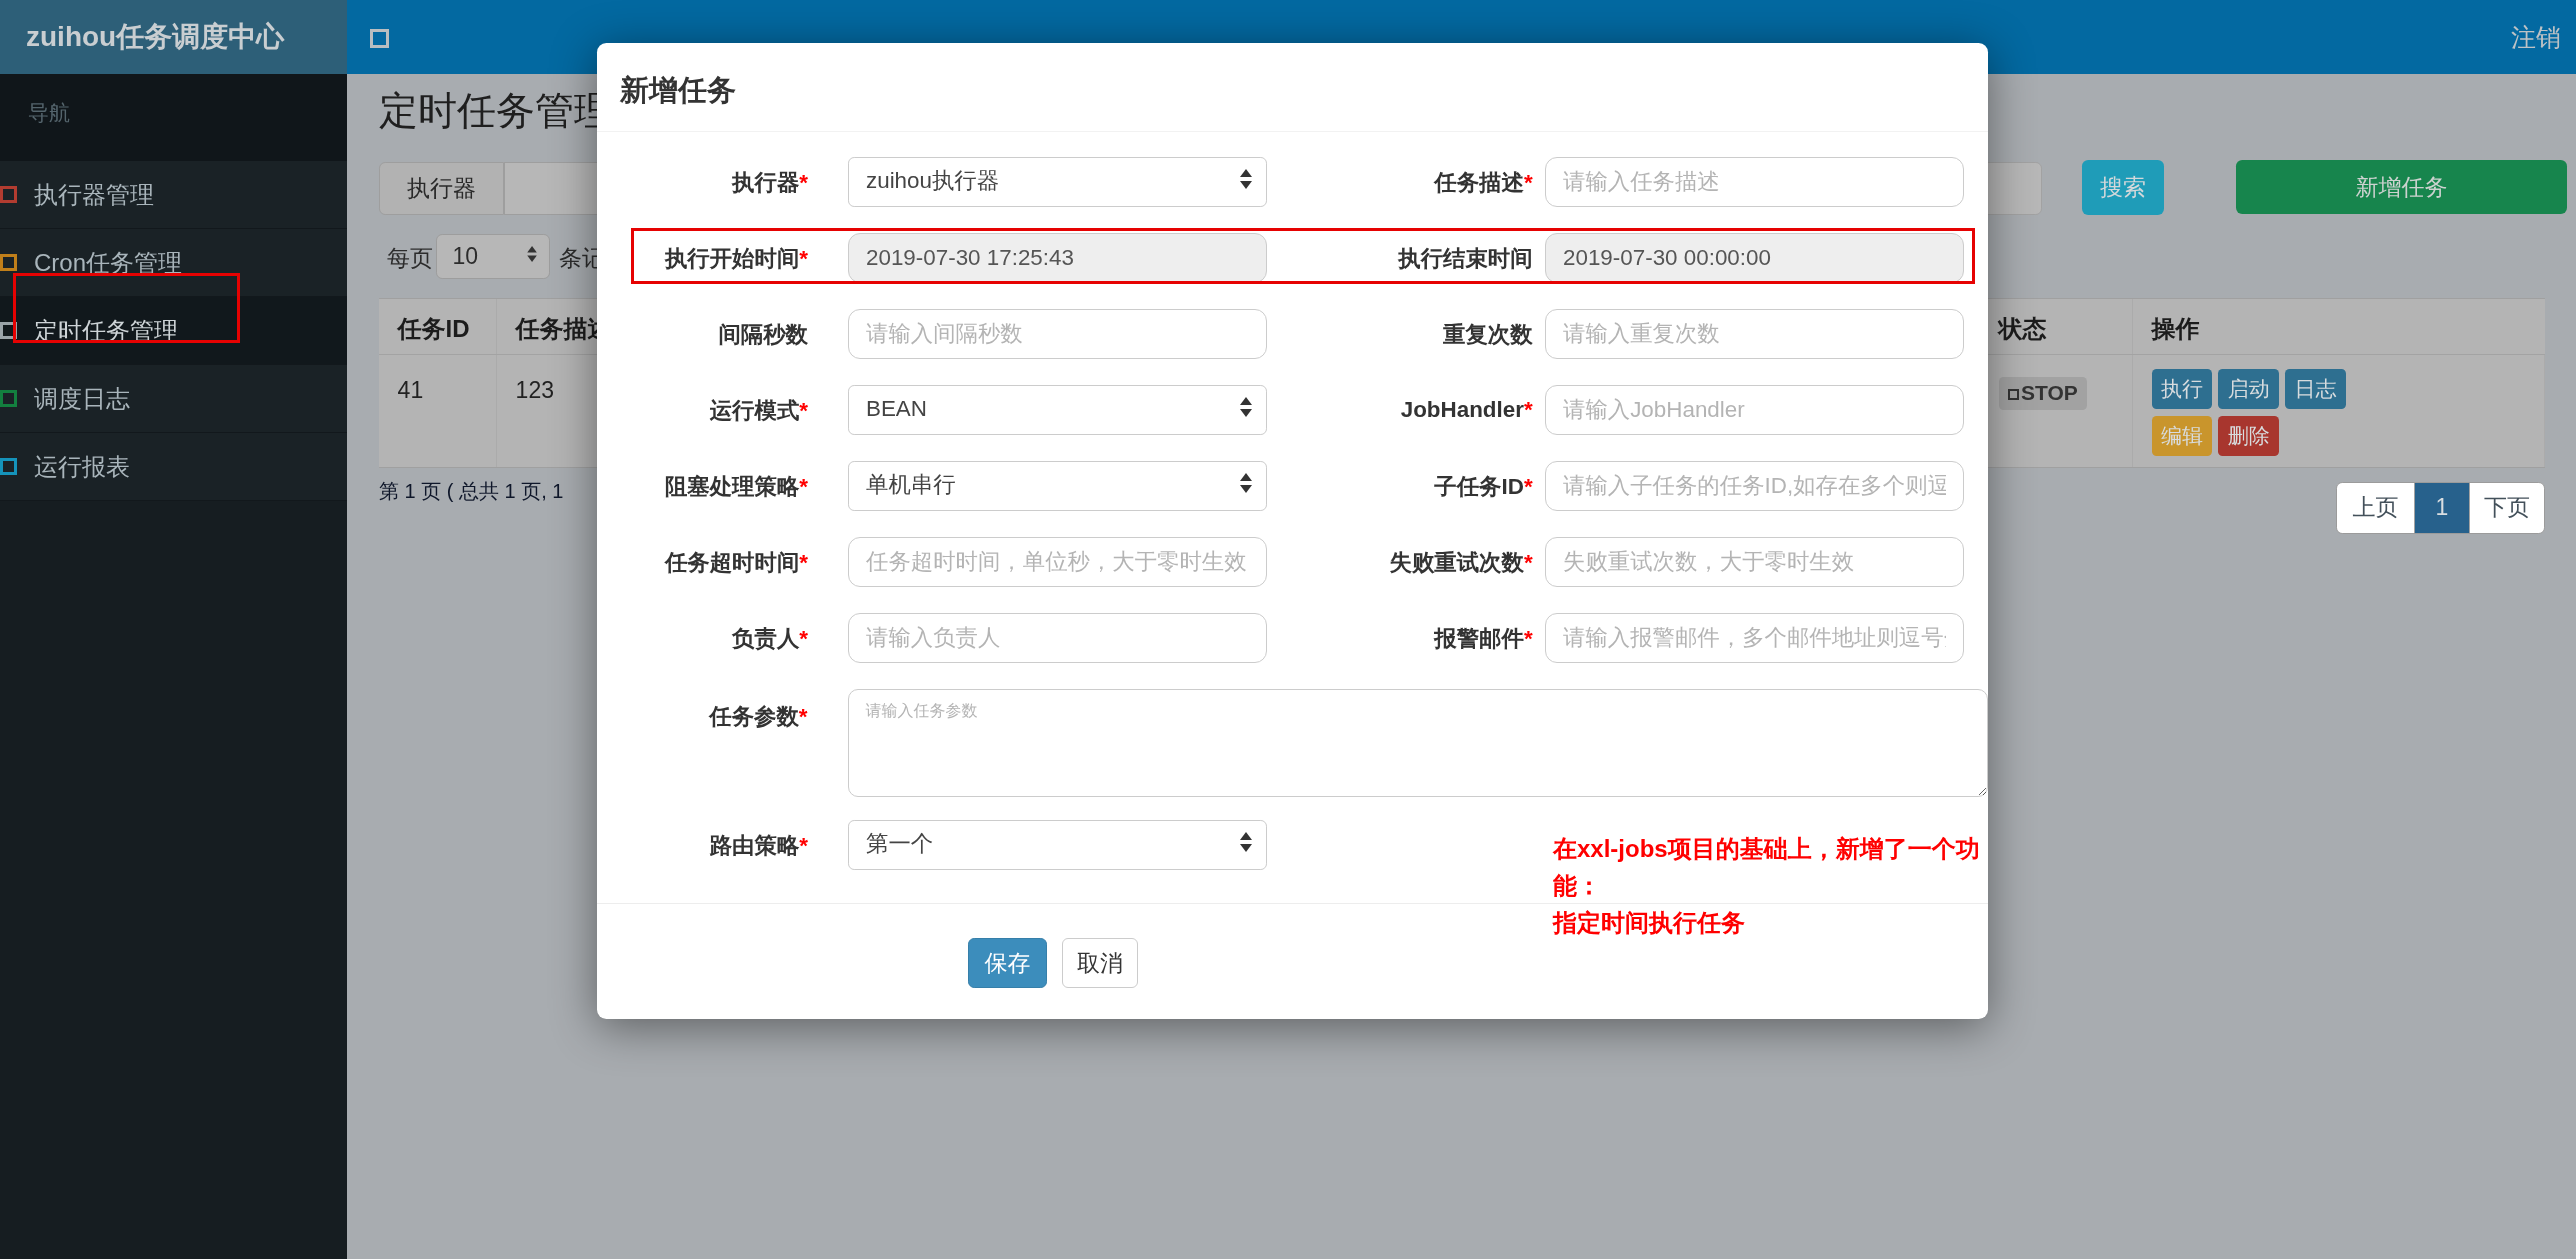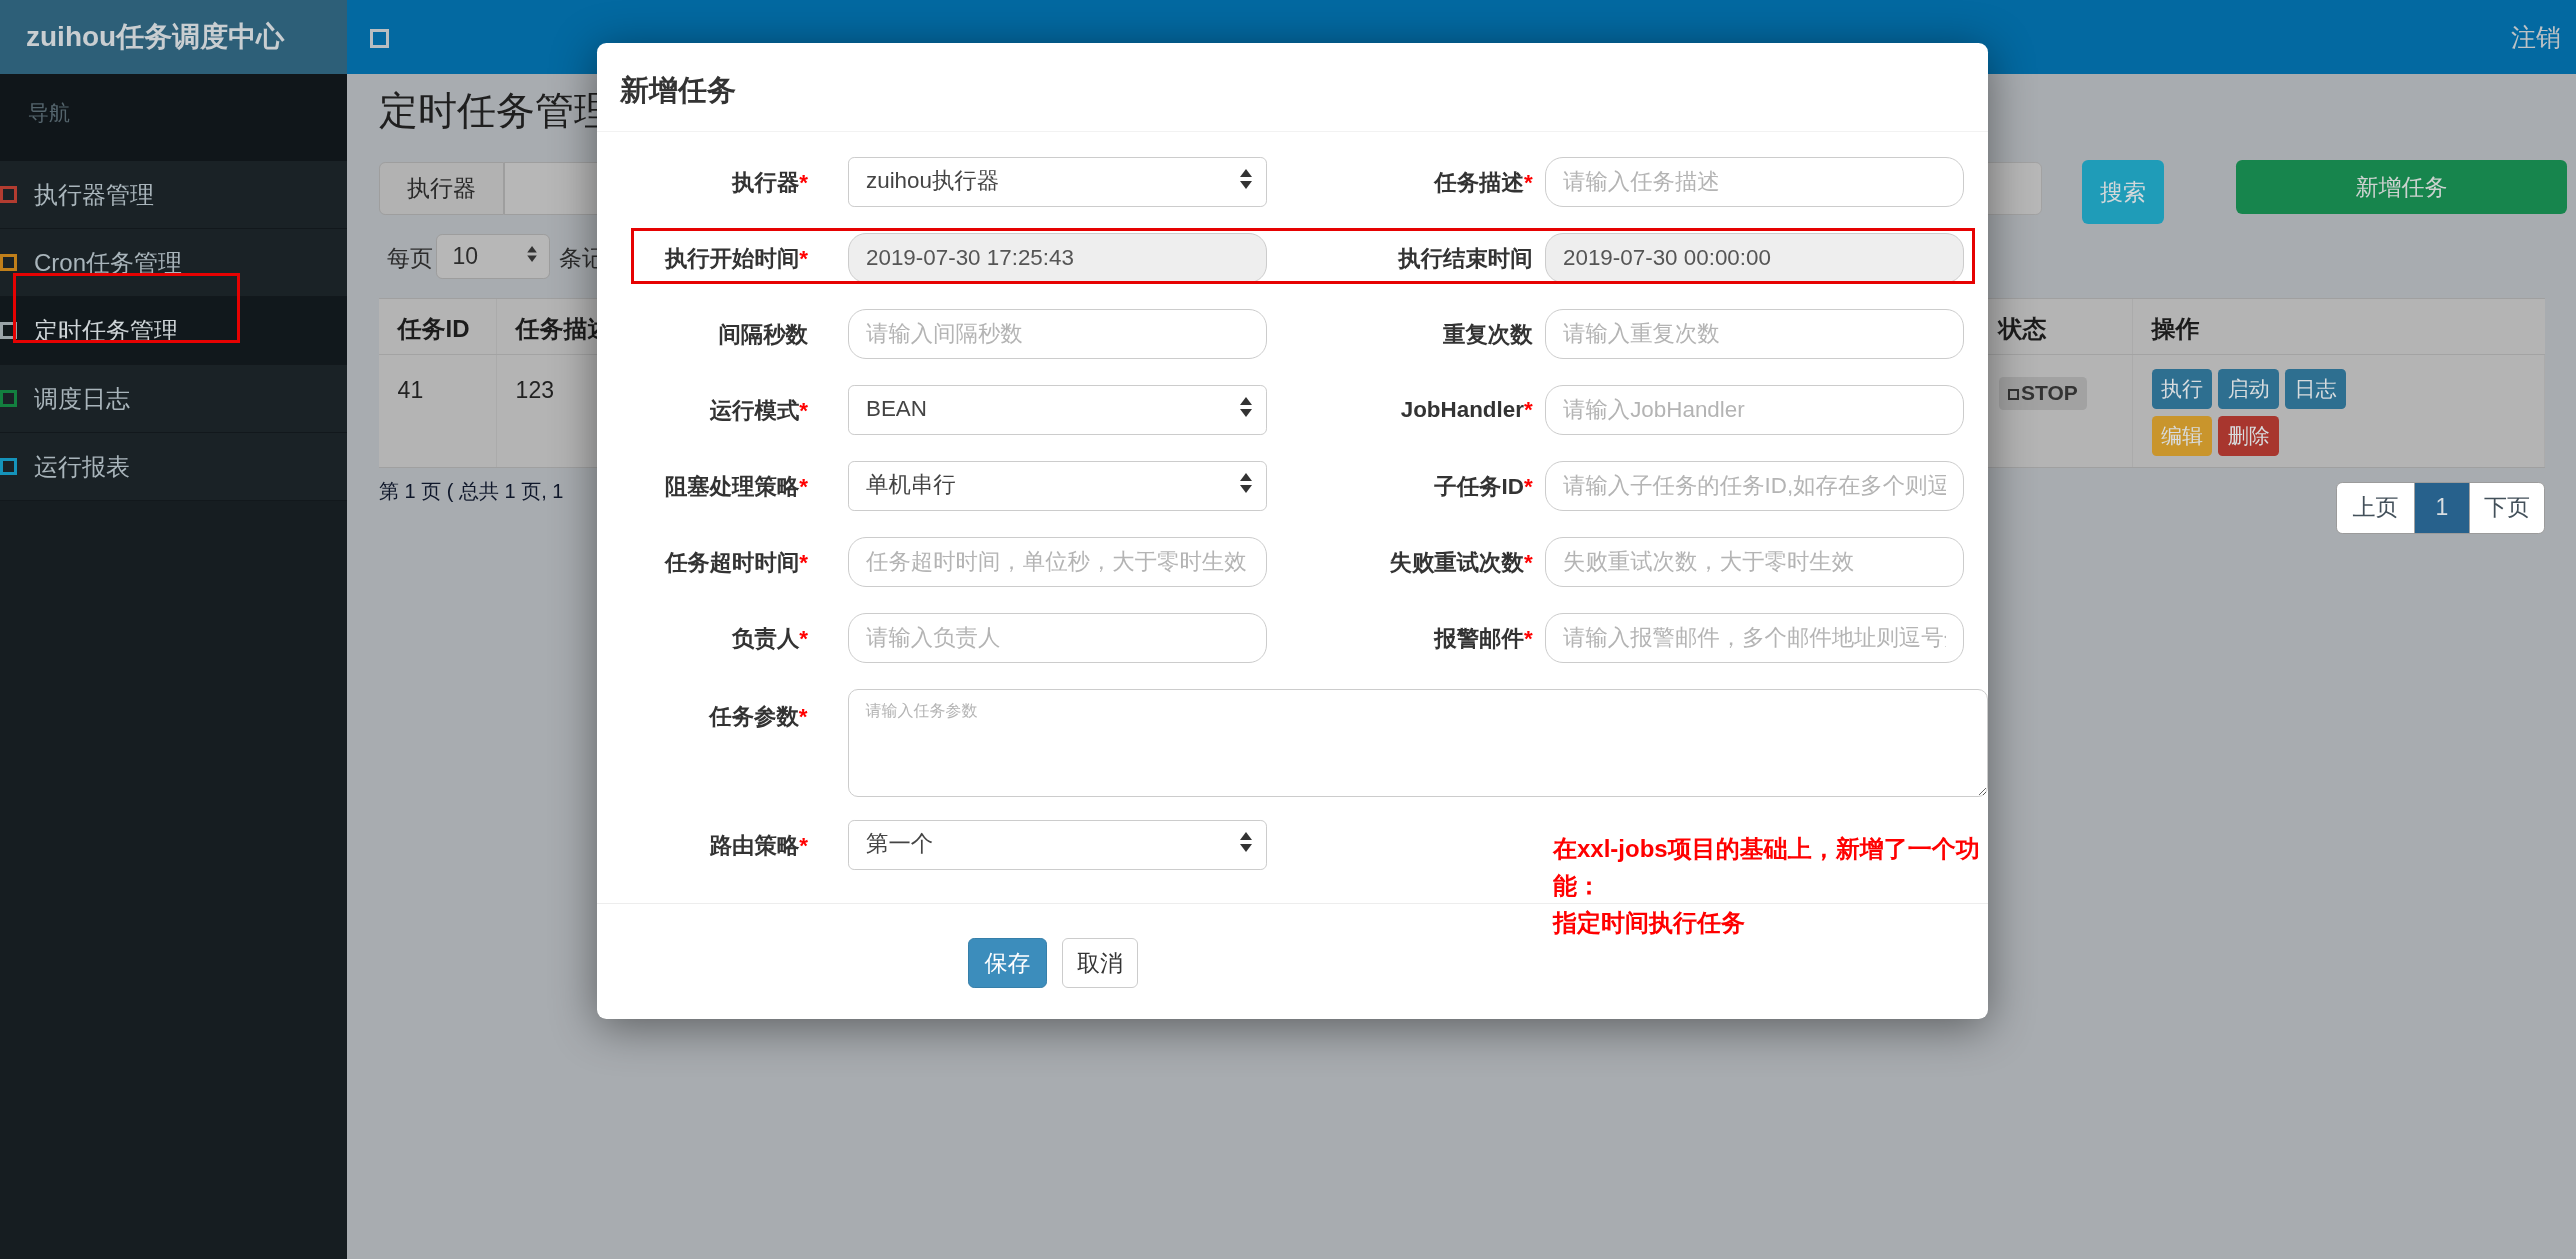--- a/index.html
+++ b/index.html
@@ -31,21 +31,21 @@
 
   
   .page-title { position:absolute; left:379px; top:84px; font-size:39px; font-weight:500; color:#1f1f1f; }
   .tb-addon { position:absolute; left:379px; top:162px; width:125px; height:53px; background:#b2b2b2;
               border:1.5px solid #9e9e9e; border-radius:6.2px 0 0 6.2px; color:#2a2a2a; font-size:23px;
               text-align:center; line-height:50px; }
   .tb-select { position:absolute; left:504px; top:162px; width:603px; height:53px; background:#b7b7b7;
                border:1.5px solid #9e9e9e; }
   .tb-input { position:absolute; left:1702px; top:162px; width:340px; height:53px; background:#b7b7b7;
               border:1.5px solid #a2a2a2; border-radius:6.2px; }
-  .btn-search { position:absolute; left:2082px; top:160px; width:82px; height:64px; background:#1f9cb8;
+  .btn-search { position:absolute; left:2082px; top:160px; width:82px; height:55px; background:#1f9cb8;
                 border:none; border-radius:6.2px; color:#d3d8da; font-size:23px; }
   .btn-add { position:absolute; left:2236px; top:160px; width:331px; height:54px; background:#17854d;
              border:none; border-radius:6.2px; color:#ccd2cf; font-size:23px; }
 
   .pp-label { position:absolute; left:387px; top:243px; font-size:23px; color:#2c2c2c; }
   .pp-select { position:absolute; left:436px; top:234px; width:114px; height:45px; background:#b7b7b7;
                border:1.5px solid #9d9d9d; border-radius:6.2px; font-size:23px; color:#2c2c2c;
                line-height:42px; padding-left:15.5px; }
   .pp-suffix { position:absolute; left:559px; top:243px; font-size:23px; color:#2c2c2c; }
 
@@ -79,21 +79,21 @@
            border-radius:9.3px; box-shadow:0 7.7px 46px rgba(0,0,0,.45); z-index:50; }
   .m-header { height:89px; padding:28px 0 0 23px; border-bottom:1.5px solid #f2f2f2; }
   .m-title { font-size:29px; font-weight:bold; color:#333; }
   .m-form { padding-top:25px; }
   .frow { display:flex; align-items:center; height:50px; margin-bottom:26px; }
   .lbl { font-size:22.4px; font-weight:bold; color:#333; text-align:right; }
   .lbl1 { width:251px; padding-right:40px; }
   .lbl2 { width:278px; padding-right:12.4px; }
   .star { color:#f00; }
   .fld1 { width:419px; } .fld2 { width:419px; }
-  .inp { height:50px; border:1.5px solid #ccc; border-radius:18px; font-size:22.4px; color:#555;
+  .inp { height:50px; border:1.5px solid #ccc; border-radius:12px; font-size:22.4px; color:#555;
          padding:0 17px; width:100%; font-family:inherit; background:#fff; }
   .inp::placeholder { color:#b4b4b4; }
   .inp.ro { background:#eee; }
   .sel { height:50px; border:1.5px solid #ccc; border-radius:6.2px; background:#fff; position:relative;
          font-size:22.4px; color:#444; line-height:46px; padding:0 17px; width:100%; }
   .caret-ud { position:absolute; right:14px; top:10.8px; width:12.4px; }
   .caret-ud:before { content:""; display:block; width:0; height:0; margin-bottom:3.9px;
                      border-left:6.2px solid transparent; border-right:6.2px solid transparent;
                      border-bottom:8.5px solid #333; }
   .caret-ud:after { content:""; display:block; width:0; height:0;

